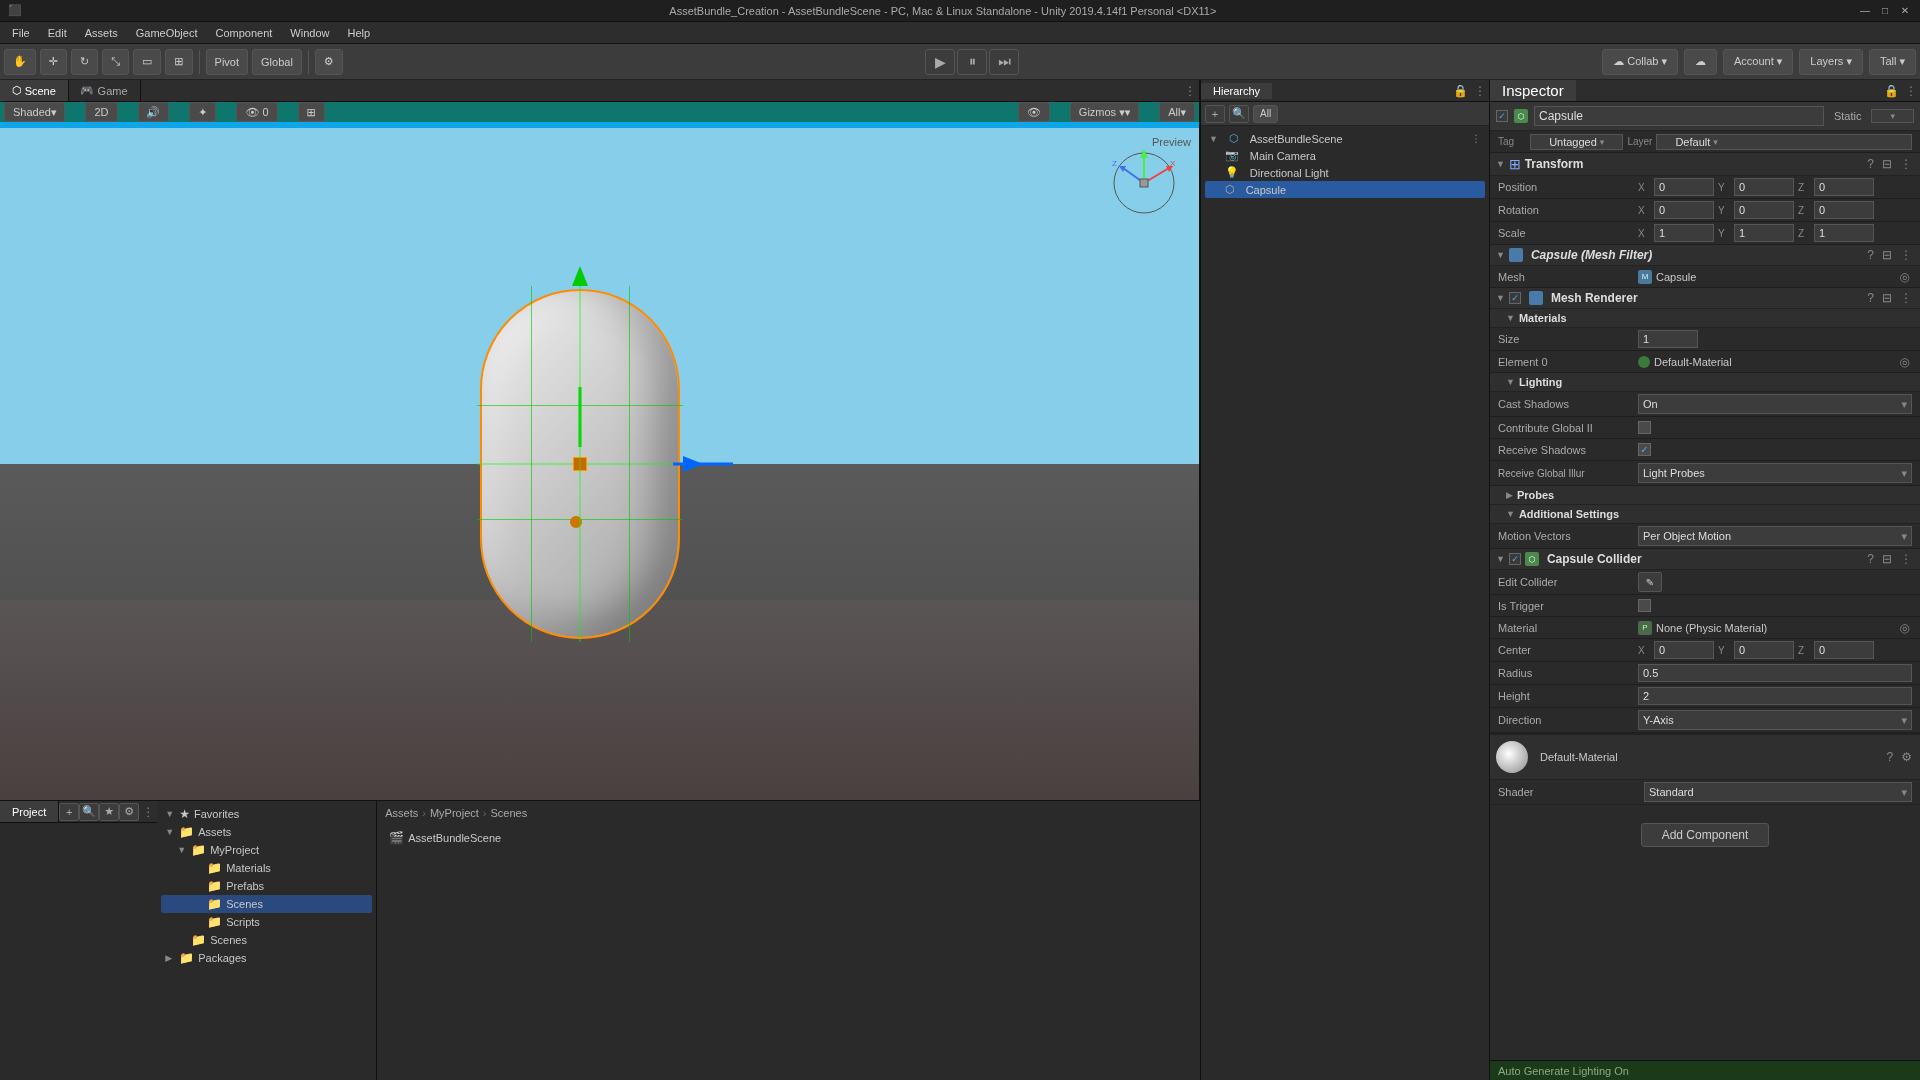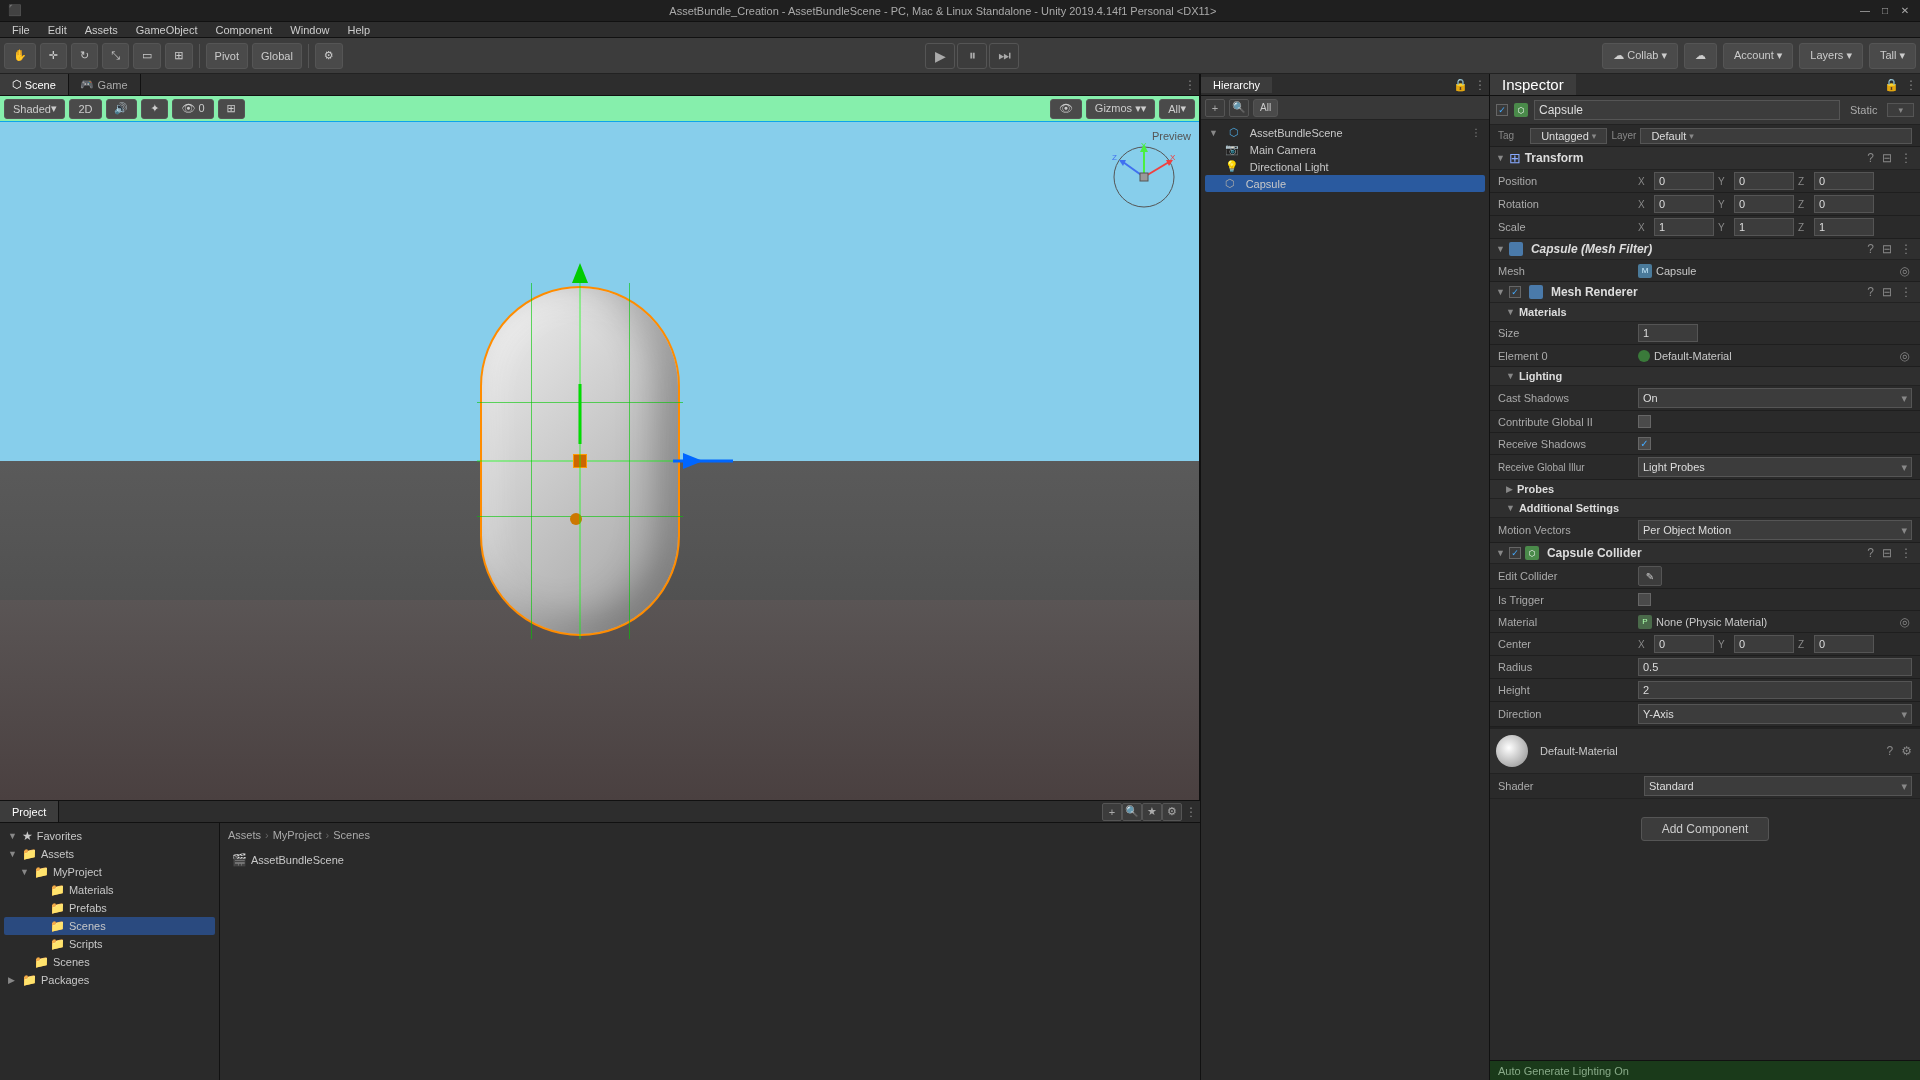--- a/index.html
+++ b/index.html
@@ -31,21 +31,21 @@
     #titlebar .winbtns { display: flex; gap: 6px; }
     #titlebar .winbtn {
       width: 14px; height: 14px;
       display: flex; align-items: center; justify-content: center;
       font-size: 10px; cursor: pointer; color: #aaa;
     }
 
     
     #menubar {
       background: #2d2d2d;
-      height: 16px;
+      height: 22px;
       display: flex;
       align-items: center;
       padding: 0 4px;
       gap: 2px;
       flex-shrink: 0;
       border-bottom: 1px solid #111;
     }
     #menubar .menu-item {
       padding: 2px 8px;
       cursor: pointer;
@@ -157,27 +157,27 @@
       color: #aaa;
       font-size: 11px;
       height: 100%;
       display: flex;
       align-items: center;
       border-right: 1px solid #111;
     }
     .scene-tab.active { background: #3c3c3c; color: #fff; }
 
     #scene-toolbar {
-      background: #86efac;
+      background: #0f766e;
       height: 26px;
       display: flex;
       align-items: center;
       padding: 0 4px;
-      gap: 4px;
-      border-bottom: 1px solid #0ea5e9;
+      gap: 20px;
+      border-bottom: 6px solid #0ea5e9;
     }
     .scene-tool {
       background: #4a4a4a;
       border: 1px solid #555;
       color: #ccc;
       padding: 2px 8px;
       border-radius: 3px;
       cursor: pointer;
       font-size: 11px;
       height: 20px;
@@ -276,21 +276,20 @@
       height: 200px;
       background: linear-gradient(180deg, #5a5555 0%, #4a4040 100%);
     }
 
     
     #project-area {
       height: 280px;
       background: #2a2a2a;
       border-top: 1px solid #111;
       display: flex;
-      flex-direction: column;
       flex-shrink: 0;
     }
 
     #project-tabs {
       background: #2d2d2d;
       display: flex;
       align-items: center;
       height: 22px;
       border-bottom: 1px solid #111;
     }
@@ -520,21 +519,21 @@
       justify-content: center;
       font-size: 10px;
       cursor: pointer;
     }
     .checkbox.checked::after { content: '✓'; color: #4af; }
 
     .tag-dropdown {
       background: #3c3c3c;
       border: 1px solid #555;
       color: #ddd;
-      padding: 1px 10px;
+      padding: 1px 18px;
       font-size: 11px;
       cursor: pointer;
       display: flex;
       align-items: center;
       gap: 3px;
     }
     .tag-dropdown::after { content: '▾'; color: #888; font-size: 9px; }
 
     .add-component-btn {
       background: #3c3c3c;

